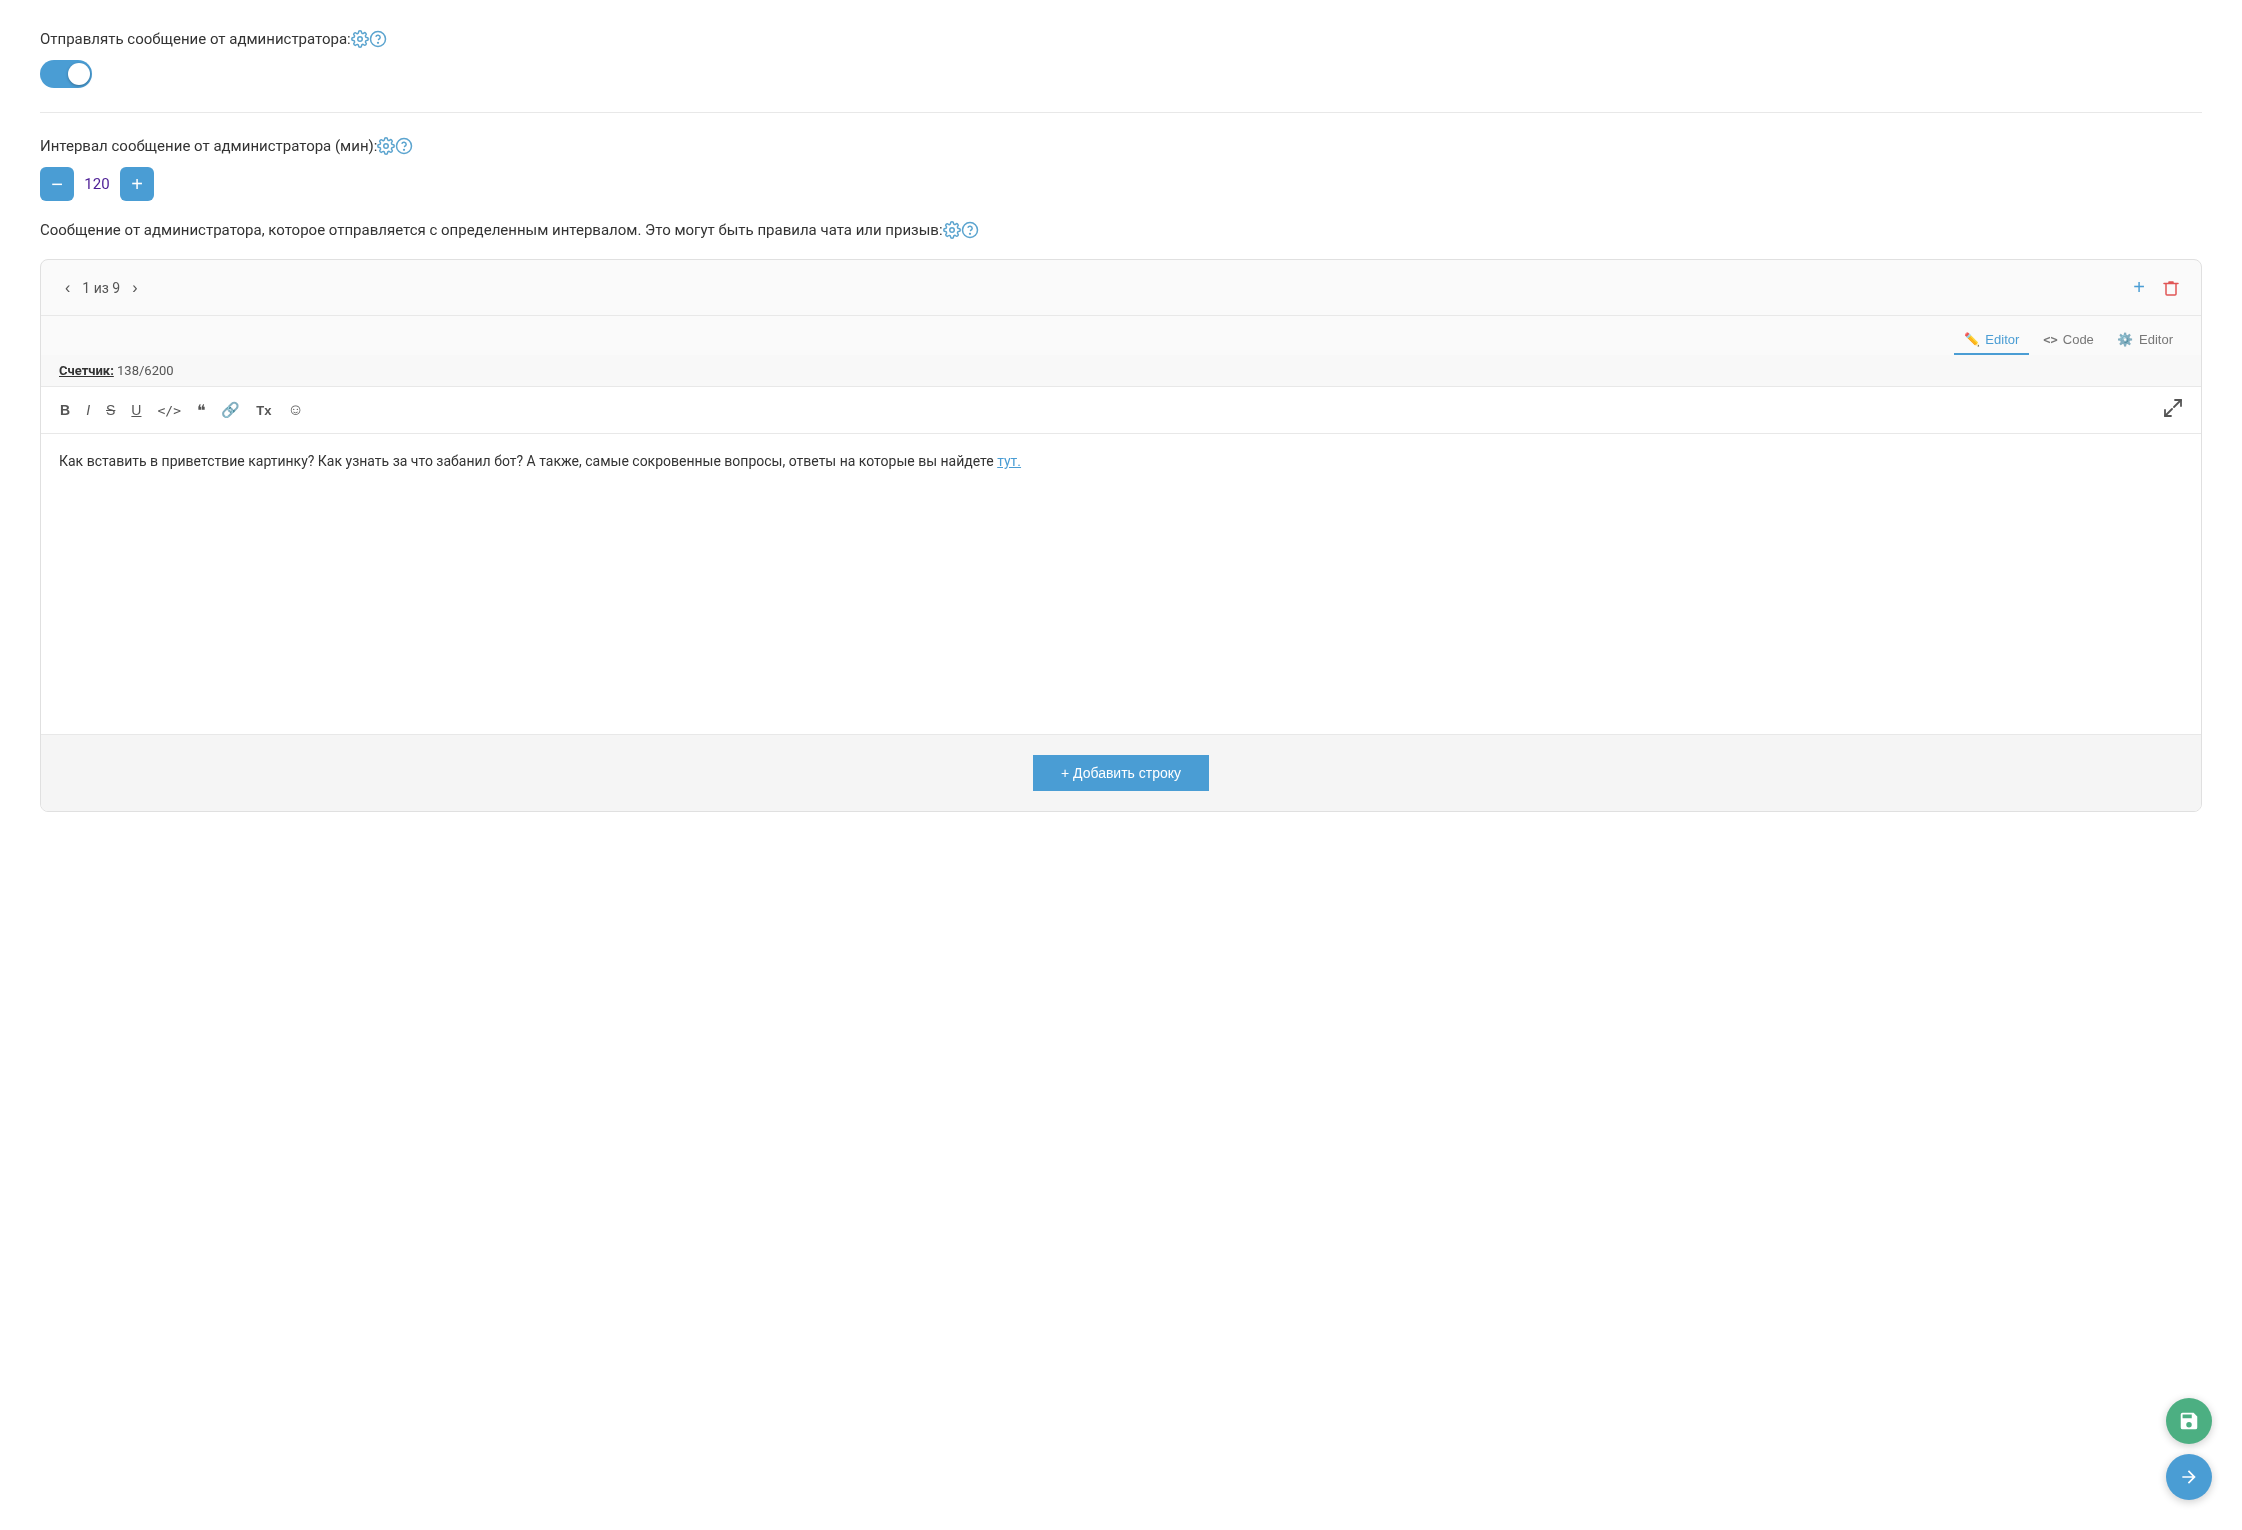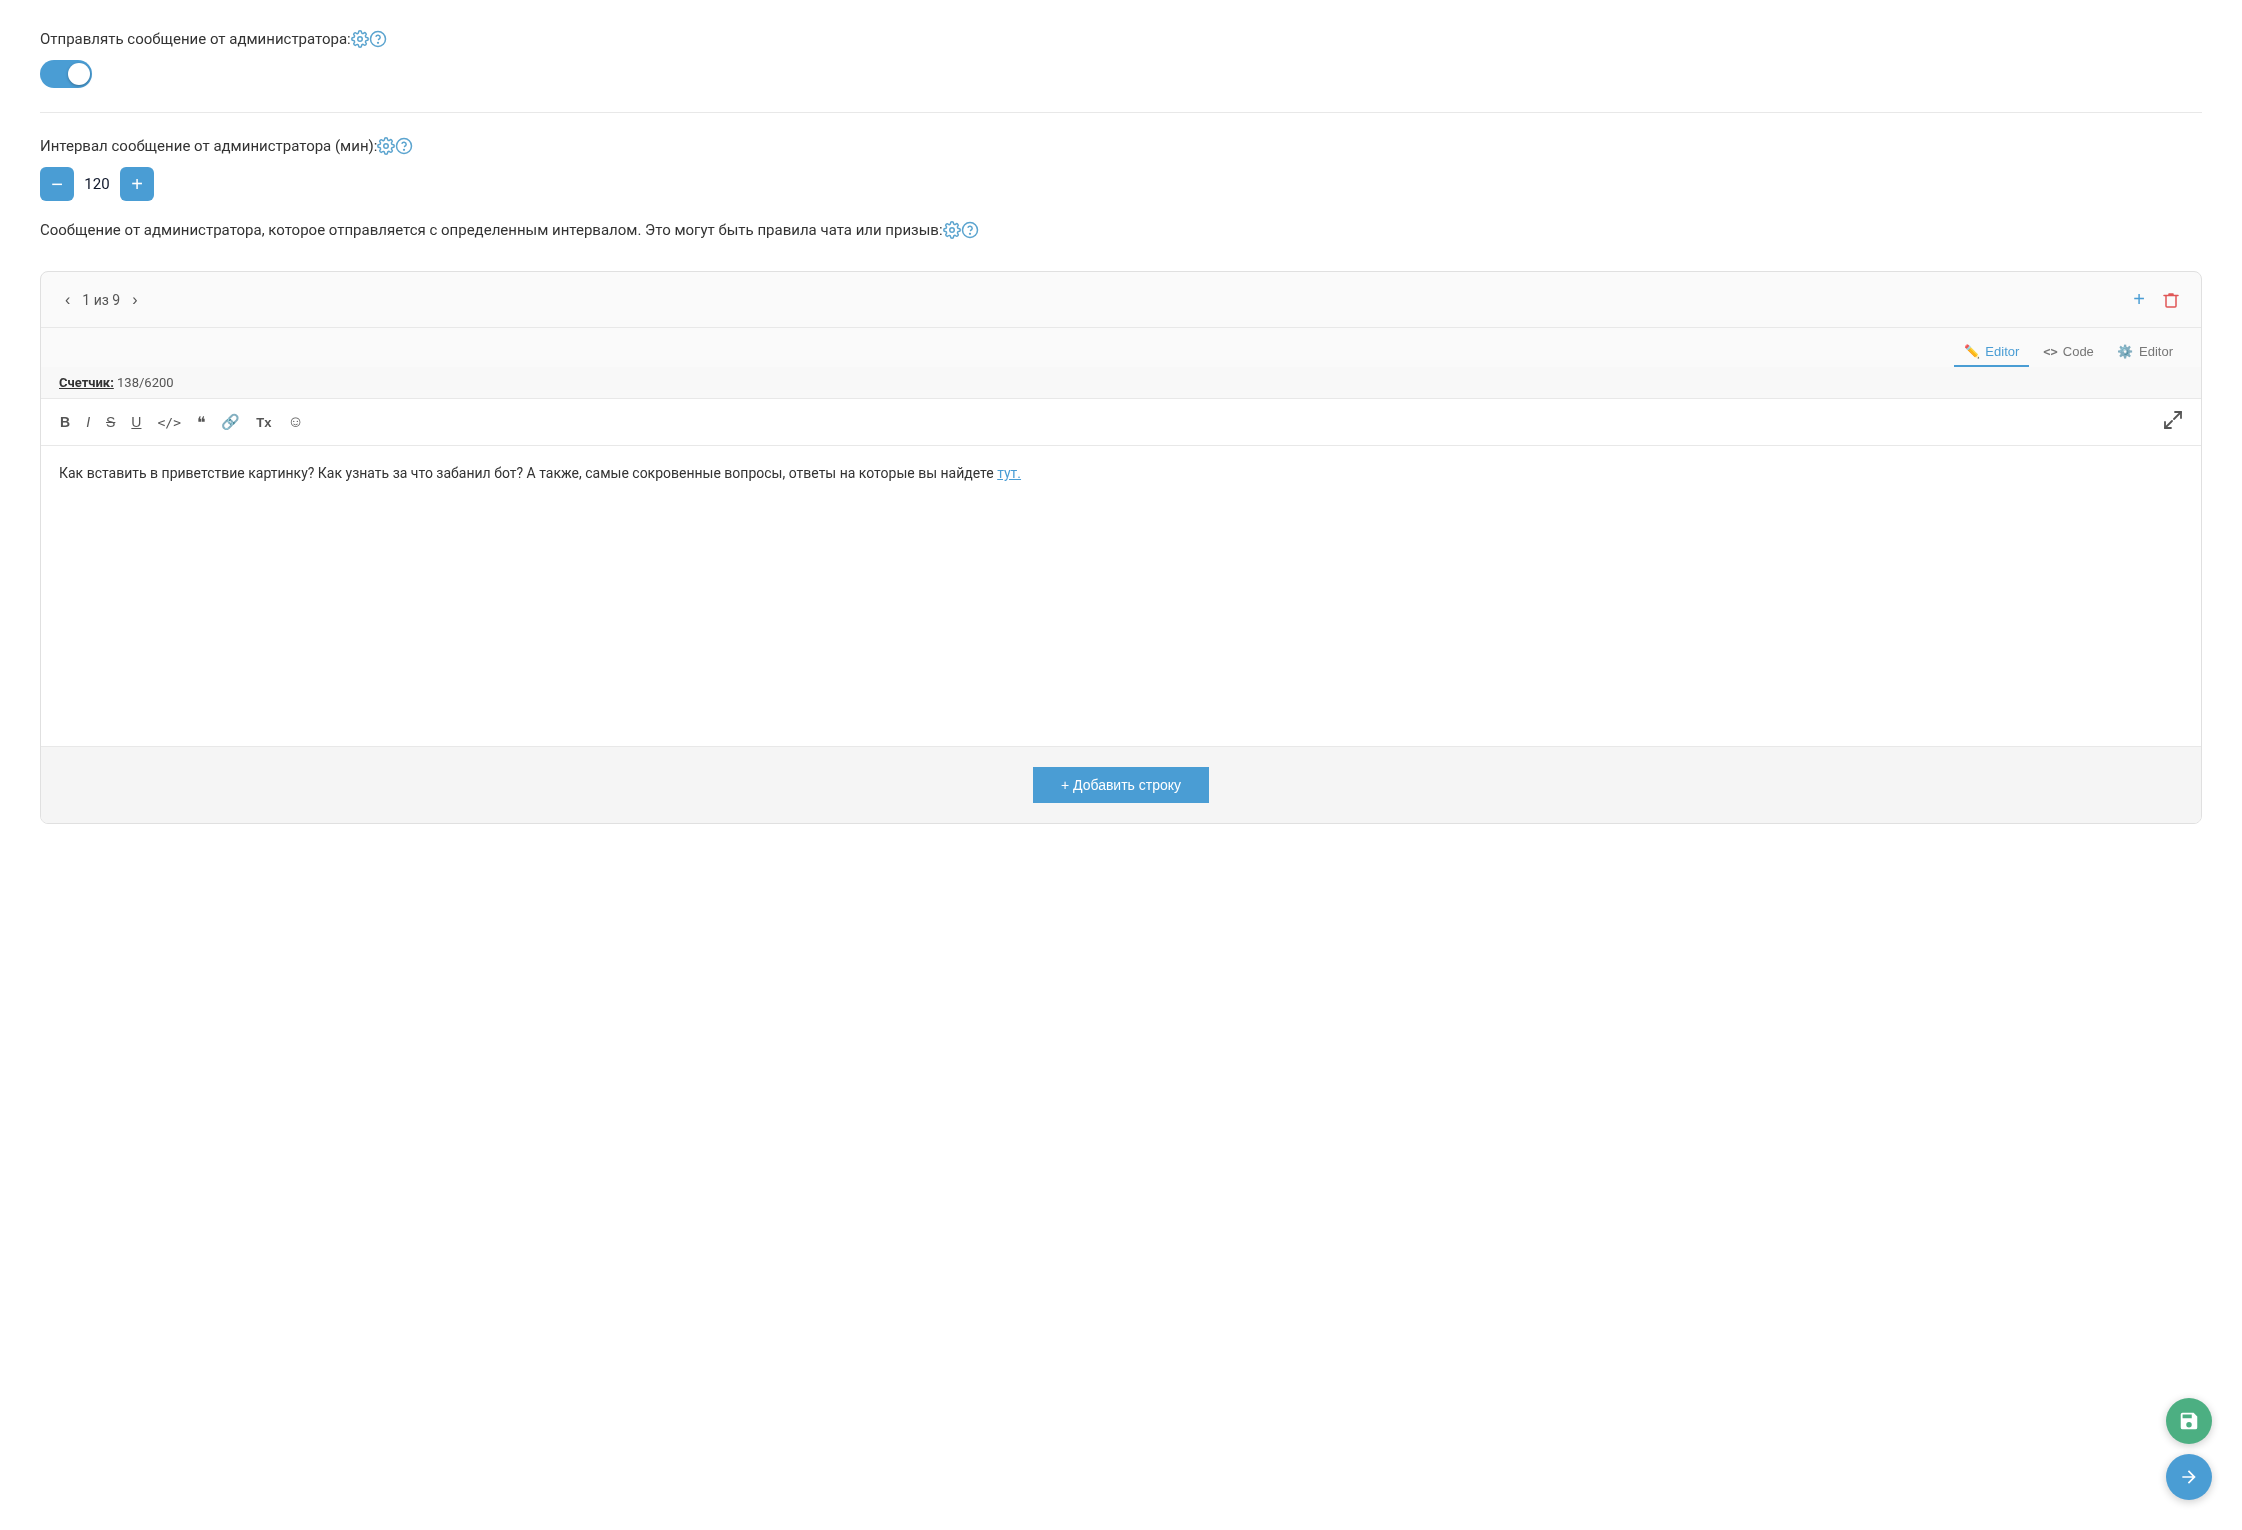--- a/index.html
+++ b/index.html
@@ -93,21 +93,21 @@
       align-items: center;
       justify-content: center;
       color: #fff;
       background: #4A9DD4;
       line-height: 1;
     }
     .stepper-btn.minus { background: #4A9DD4; }
     .stepper-btn.plus { background: #4A9DD4; }
     .stepper-value {
       font-size: 15px;
-      color: #0f172a;
+      color: #4c1d95;
       min-width: 30px;
       text-align: center;
     }
     
     .card {
       border: 1px solid #e0e0e0;
       border-radius: 8px;
       background: #fafafa;
       overflow: hidden;
     }
@@ -274,21 +274,21 @@
       display: flex;
       align-items: center;
       justify-content: center;
       font-size: 20px;
       color: #fff;
       box-shadow: 0 2px 8px rgba(0,0,0,0.2);
     }
     .float-btn.save { background: #4CAF82; }
     .float-btn.send { background: #4A9DD4; }
     .long-text-section .section-label {
-      margin-bottom: 32px;
+      margin-bottom: 20px;
     }
   </style>
 </head>
 <body>
 
 <div class="page">
 
   <div class="section">
     <div class="section-label">
       <span>Отправлять сообщение от администратора:</span>

